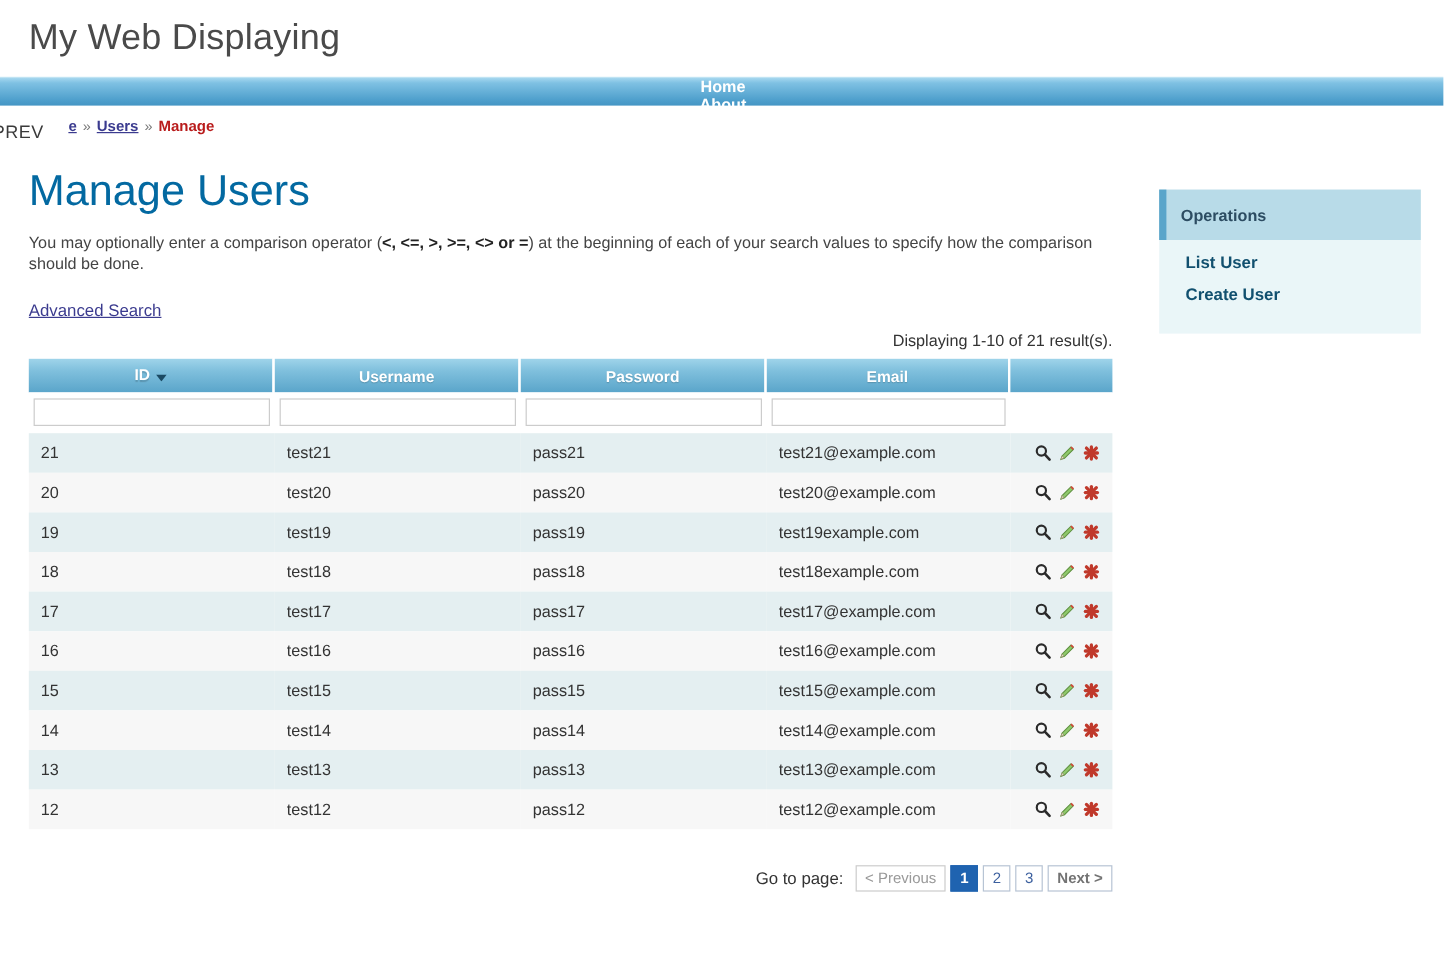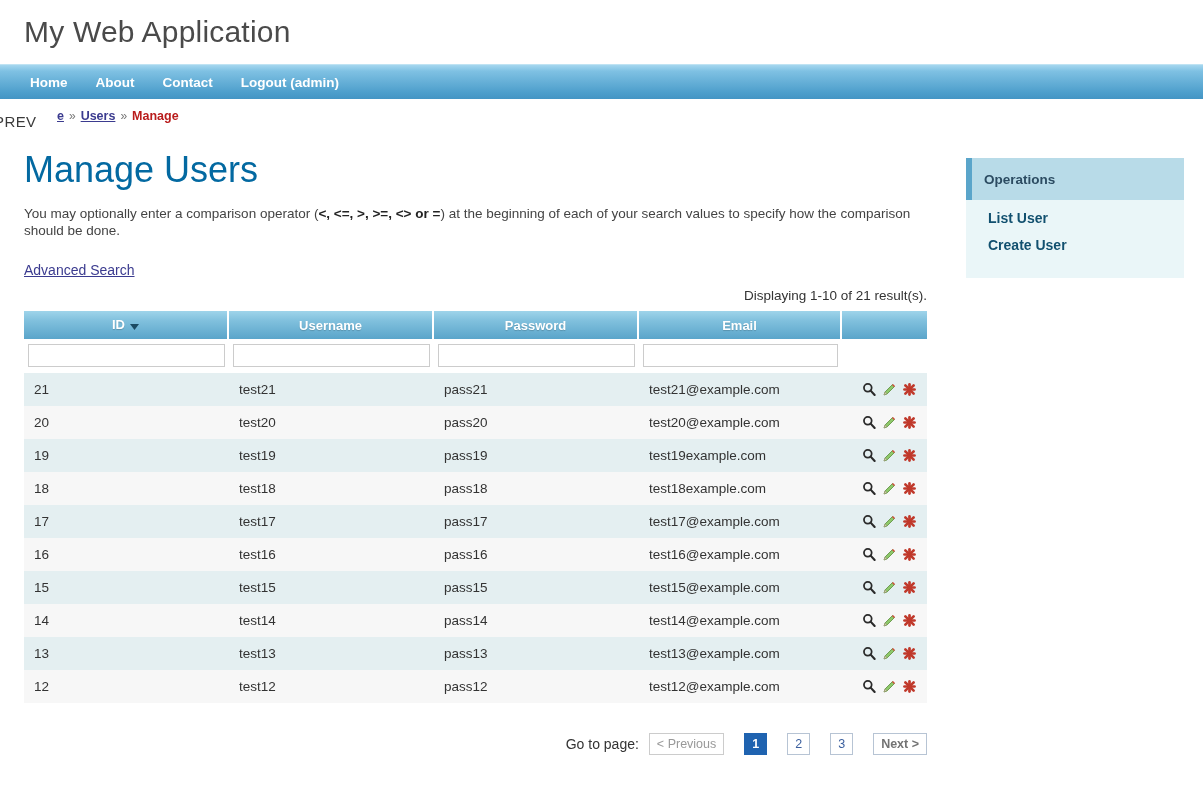--- a/index.html
+++ b/index.html
@@ -22,25 +22,26 @@
   }
   .app-title {
     font-size: 30px;
     color: #4a4a4a;
     font-weight: normal;
     letter-spacing: 0.2px;
   }
 
   
   .nav-bar {
-    height: 35px;
+    height: 24px;
     background: linear-gradient(to bottom, #a5d7ef 0%, #7fc1e3 18%, #4e9fcc 80%, #4495c4 100%);
     border-top: 1px solid #bfe3f3;
     display: flex; align-items: center;
     padding-left: 30px;
+    flex-direction: column;
   }
   .nav-item {
     color: #ffffff;
     font-size: 13.5px;
     font-weight: bold;
     margin-right: 28px;
     text-decoration: none;
     white-space: nowrap;
   }
 
@@ -182,21 +183,21 @@
   }
 
   
   .pager-wrap {
     width: 903px;
     display: flex; align-items: center; justify-content: flex-end;
     margin-top: 30px;
   }
   .pager-label { font-size: 14px; color: #333; margin-right: 10px; }
   .pager {
-    display: flex; align-items: center; gap: 20px;
+    display: flex; align-items: center; gap: 4px;
   }
   .pg {
     display: inline-flex; align-items: center; justify-content: center;
     min-width: 22px; height: 22px;
     padding: 0 7px;
     border: 1px solid #b7c4d4;
     background: #ffffff;
     font-size: 12.5px;
     color: #3b5f9e;
     text-decoration: none;
@@ -207,21 +208,21 @@
     font-weight: bold;
   }
   .pg.next { font-weight: bold; color: #737373; }
 </style>
 </head>
 <body>
 
 <div class="page">
 
   <div class="app-header">
-    <div class="app-title">My Web Application</div>
+    <div class="app-title">My Web Displaying</div>
   </div>
 
   <div class="nav-bar">
     <a class="nav-item" href="#">Home</a>
     <a class="nav-item" href="#">About</a>
     <a class="nav-item" href="#">Contact</a>
     <a class="nav-item" href="#">Logout (admin)</a>
   </div>
 
   <div class="breadcrumb-row">

